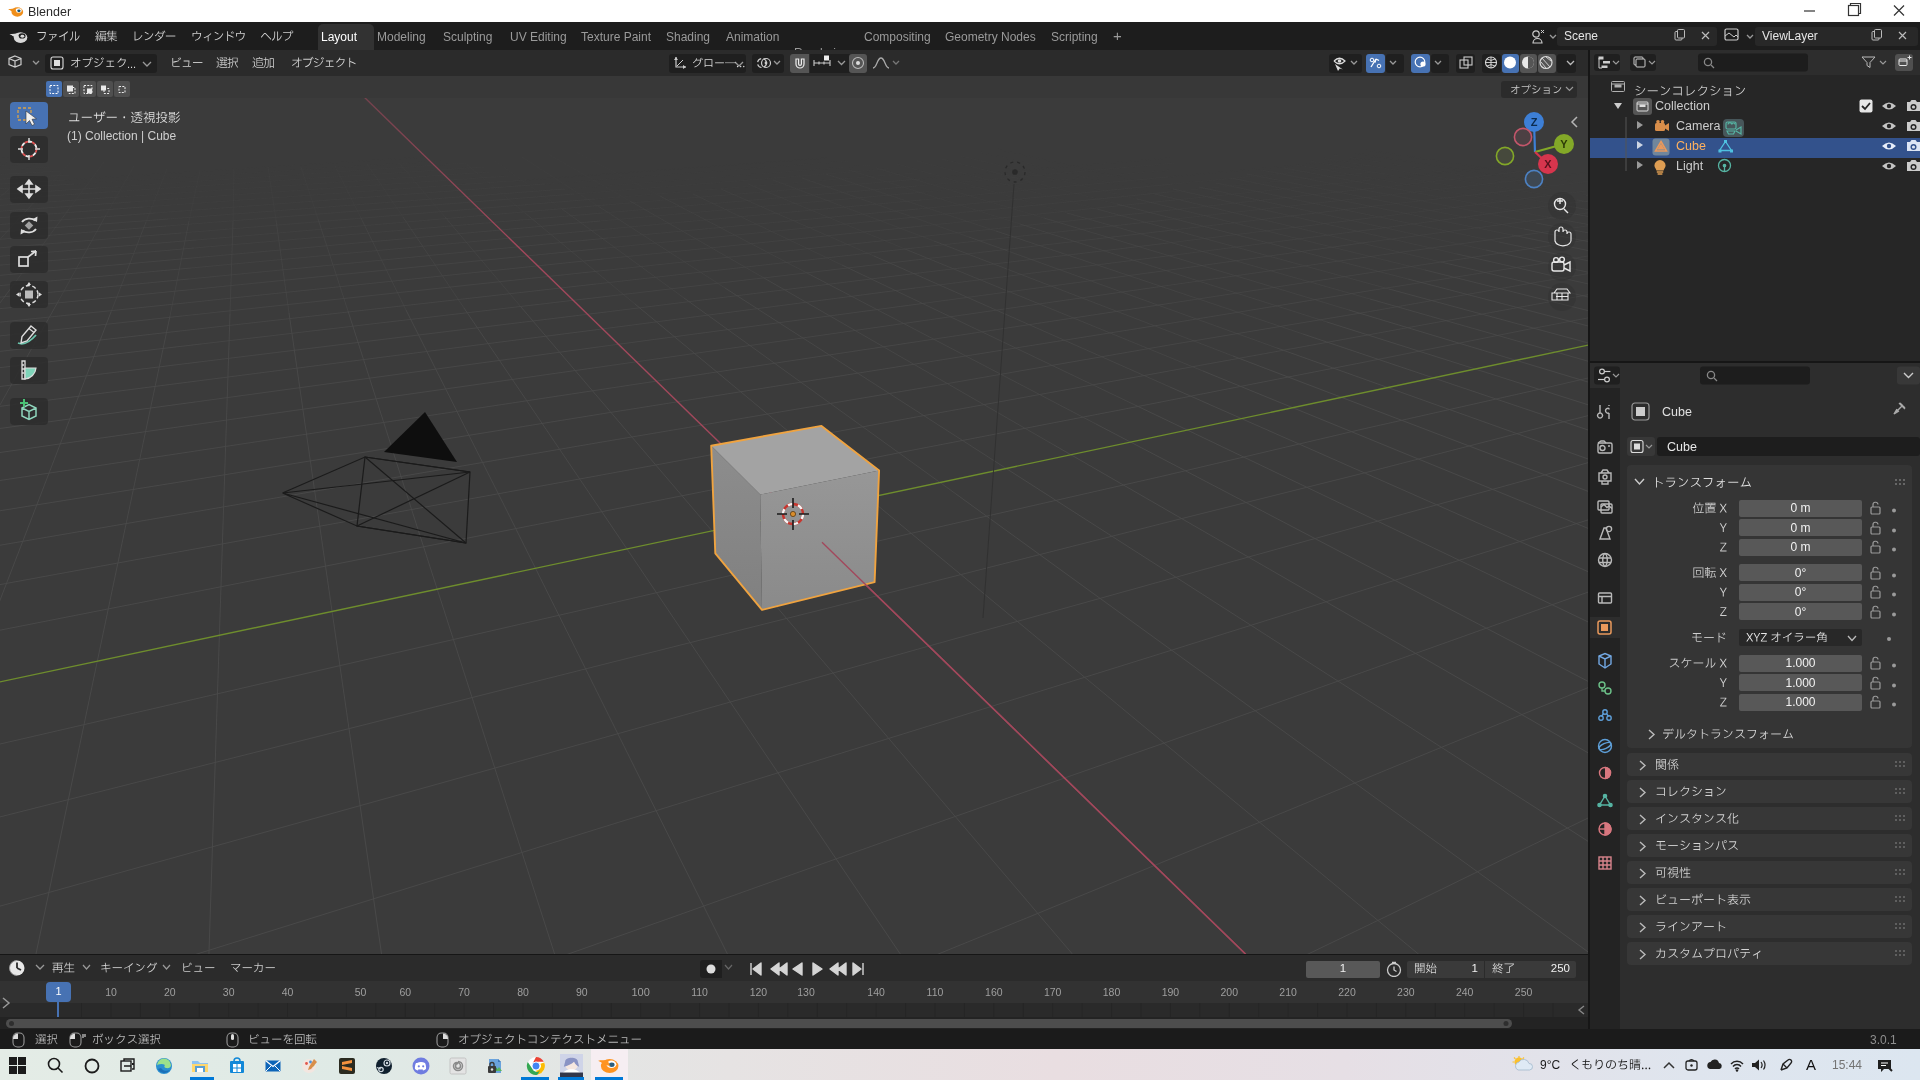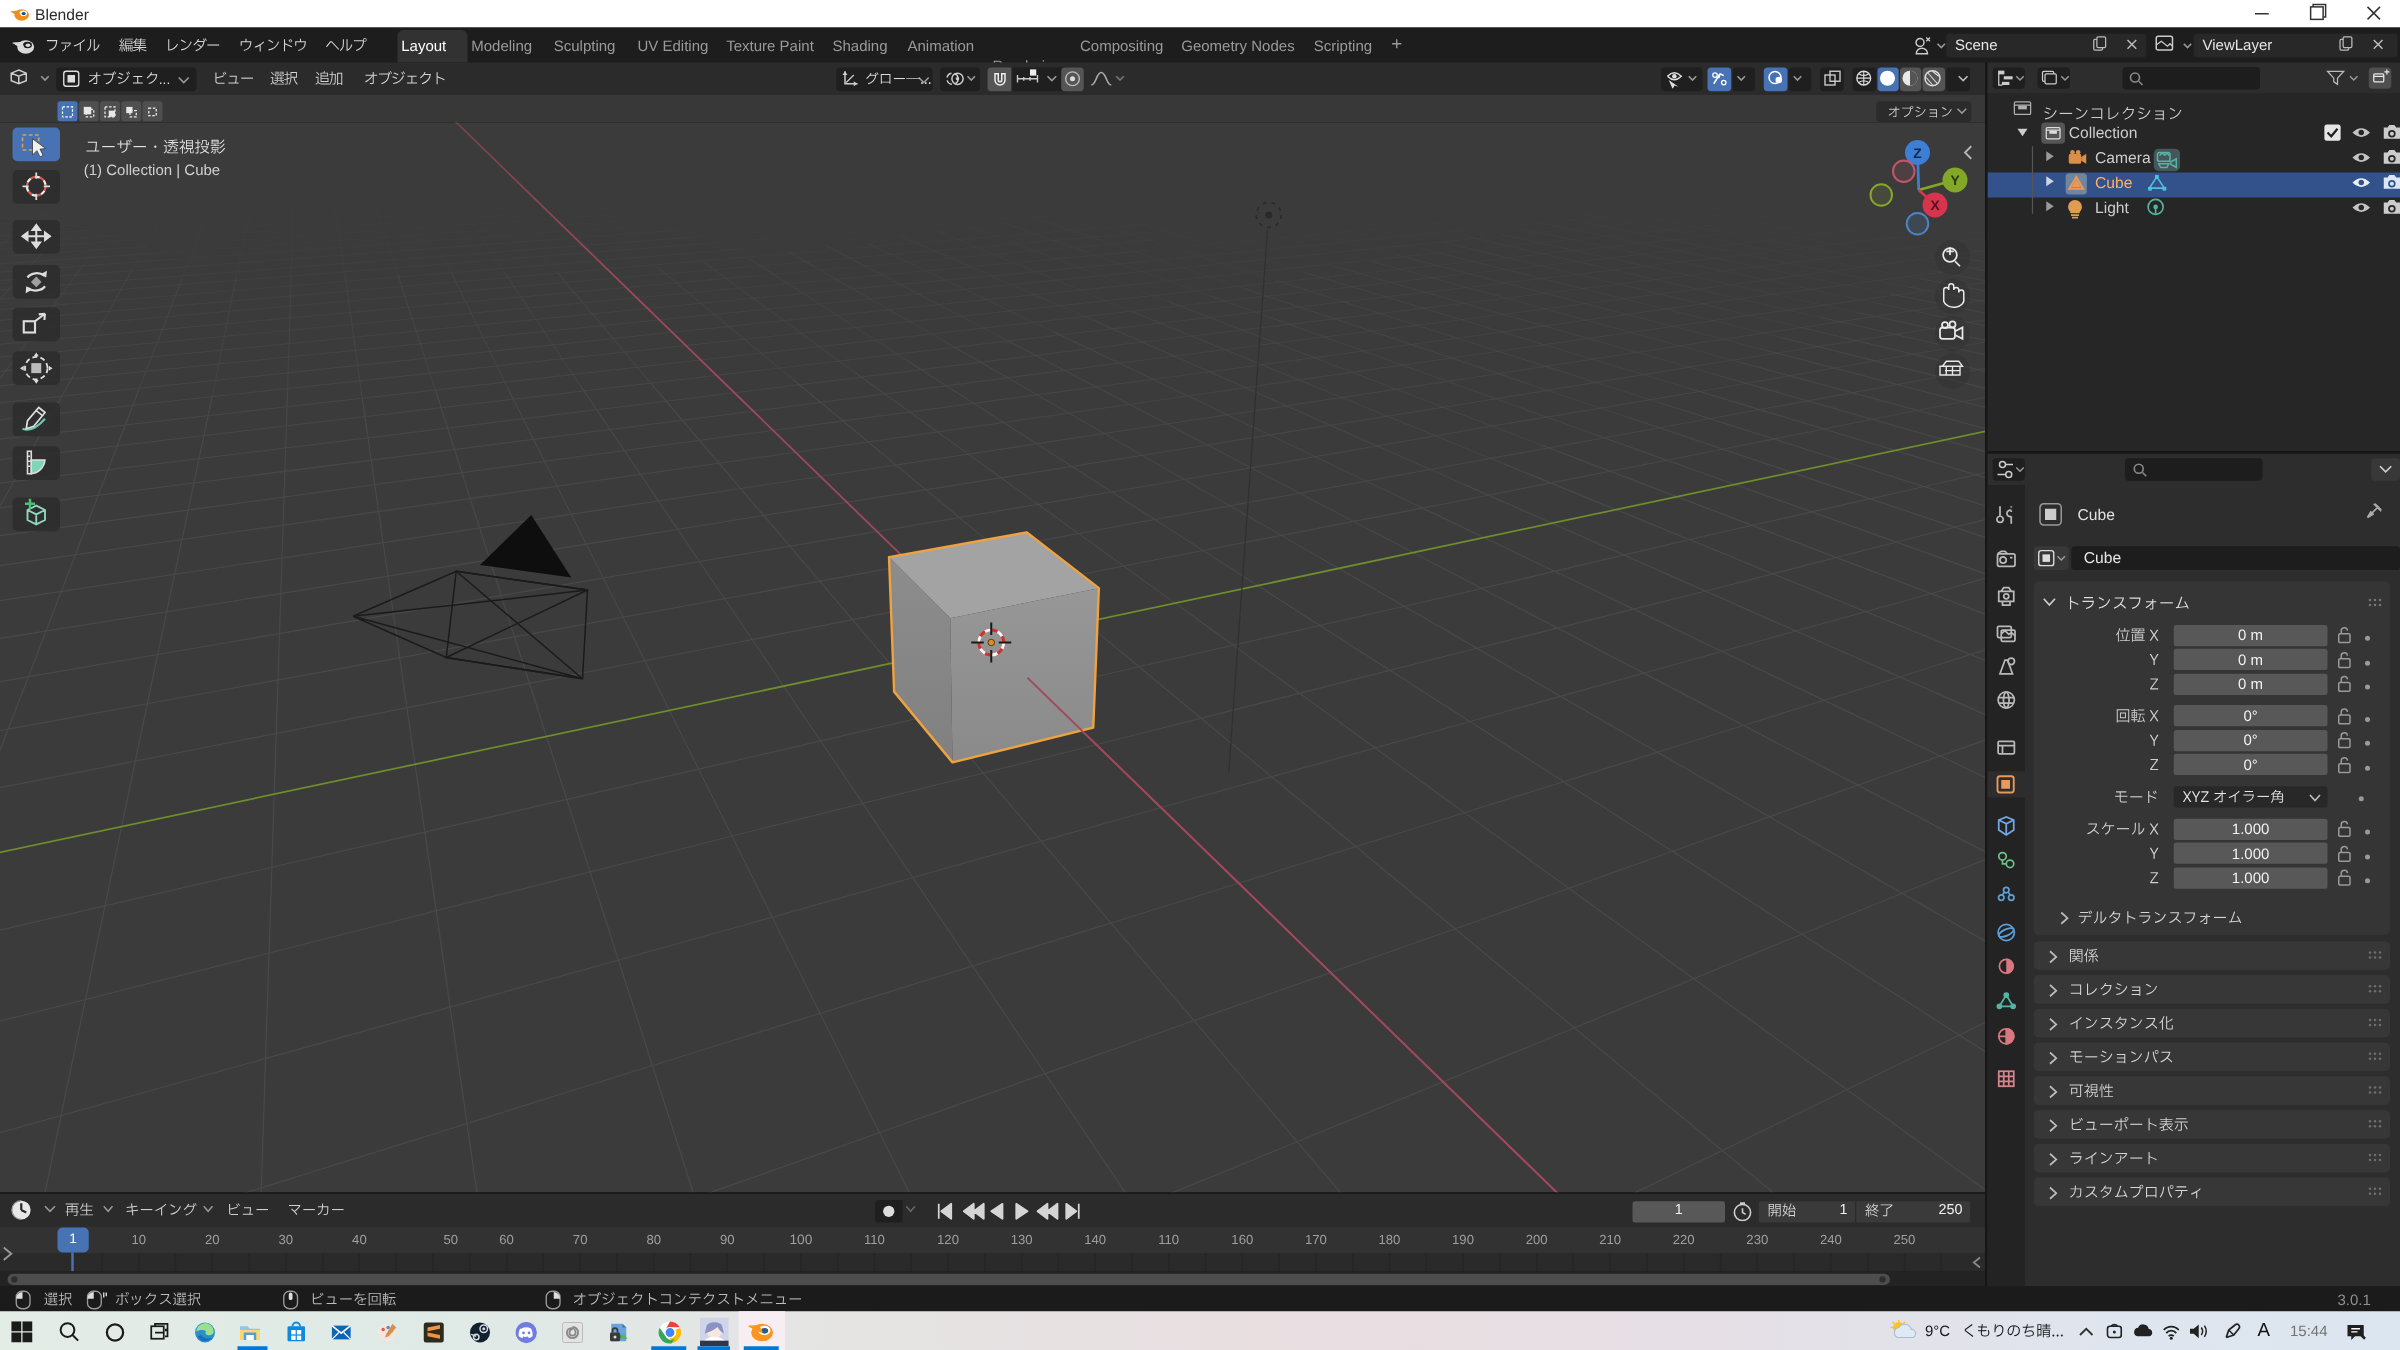--- a/index.html
+++ b/index.html
@@ -1240,21 +1240,21 @@
     <div class="txt" style="left:208.6882px;top:986px;width:40px;text-align:center;font-size:10.5px;color:#9f9f9f">30</div>
     <div class="txt" style="left:267.5462px;top:986px;width:40px;text-align:center;font-size:10.5px;color:#9f9f9f">40</div>
     <div class="txt" style="left:326.4042px;top:986px;width:40px;text-align:right;font-size:10.5px;color:#9f9f9f">50</div>
     <div class="txt" style="left:385.2622px;top:986px;width:40px;text-align:center;font-size:10.5px;color:#9f9f9f">60</div>
     <div class="txt" style="left:444.12019999999995px;top:986px;width:40px;text-align:center;font-size:10.5px;color:#9f9f9f">70</div>
     <div class="txt" style="left:502.9782px;top:986px;width:40px;text-align:center;font-size:10.5px;color:#9f9f9f">80</div>
     <div class="txt" style="left:561.8362px;top:986px;width:40px;text-align:center;font-size:10.5px;color:#9f9f9f">90</div>
     <div class="txt" style="left:620.6942px;top:986px;width:40px;text-align:center;font-size:11px;color:#9f9f9f">100</div>
     <div class="txt" style="left:679.5522px;top:986px;width:40px;text-align:center;font-size:10.5px;color:#9f9f9f">110</div>
     <div class="txt" style="left:738.4101999999999px;top:986px;width:40px;text-align:center;font-size:10.5px;color:#9f9f9f">120</div>
-    <div class="txt" style="left:797.2682px;top:986px;width:40px;text-align:center;font-size:10.5px;color:#9f9f9f">130</div>
+    <div class="txt" style="left:797.2682px;top:986px;width:40px;font-size:10.5px;color:#9f9f9f">130</div>
     <div class="txt" style="left:856.1261999999999px;top:986px;width:40px;text-align:center;font-size:10.5px;color:#9f9f9f">140</div>
     <div class="txt" style="left:914.9842px;top:986px;width:40px;text-align:center;font-size:10.5px;color:#9f9f9f">110</div>
     <div class="txt" style="left:973.8421999999999px;top:986px;width:40px;text-align:center;font-size:10.5px;color:#9f9f9f">160</div>
     <div class="txt" style="left:1032.7002px;top:986px;width:40px;text-align:center;font-size:10.5px;color:#9f9f9f">170</div>
     <div class="txt" style="left:1091.5582px;top:986px;width:40px;text-align:center;font-size:10.5px;color:#9f9f9f">180</div>
     <div class="txt" style="left:1150.4162px;top:986px;width:40px;text-align:center;font-size:10.5px;color:#9f9f9f">190</div>
     <div class="txt" style="left:1209.2741999999998px;top:986px;width:40px;text-align:center;font-size:10.5px;color:#9f9f9f">200</div>
     <div class="txt" style="left:1268.1322px;top:986px;width:40px;text-align:center;font-size:10.5px;color:#9f9f9f">210</div>
     <div class="txt" style="left:1326.9902px;top:986px;width:40px;text-align:center;font-size:10.5px;color:#9f9f9f">220</div>
     <div class="txt" style="left:1385.8482px;top:986px;width:40px;text-align:center;font-size:10.5px;color:#9f9f9f">230</div>

